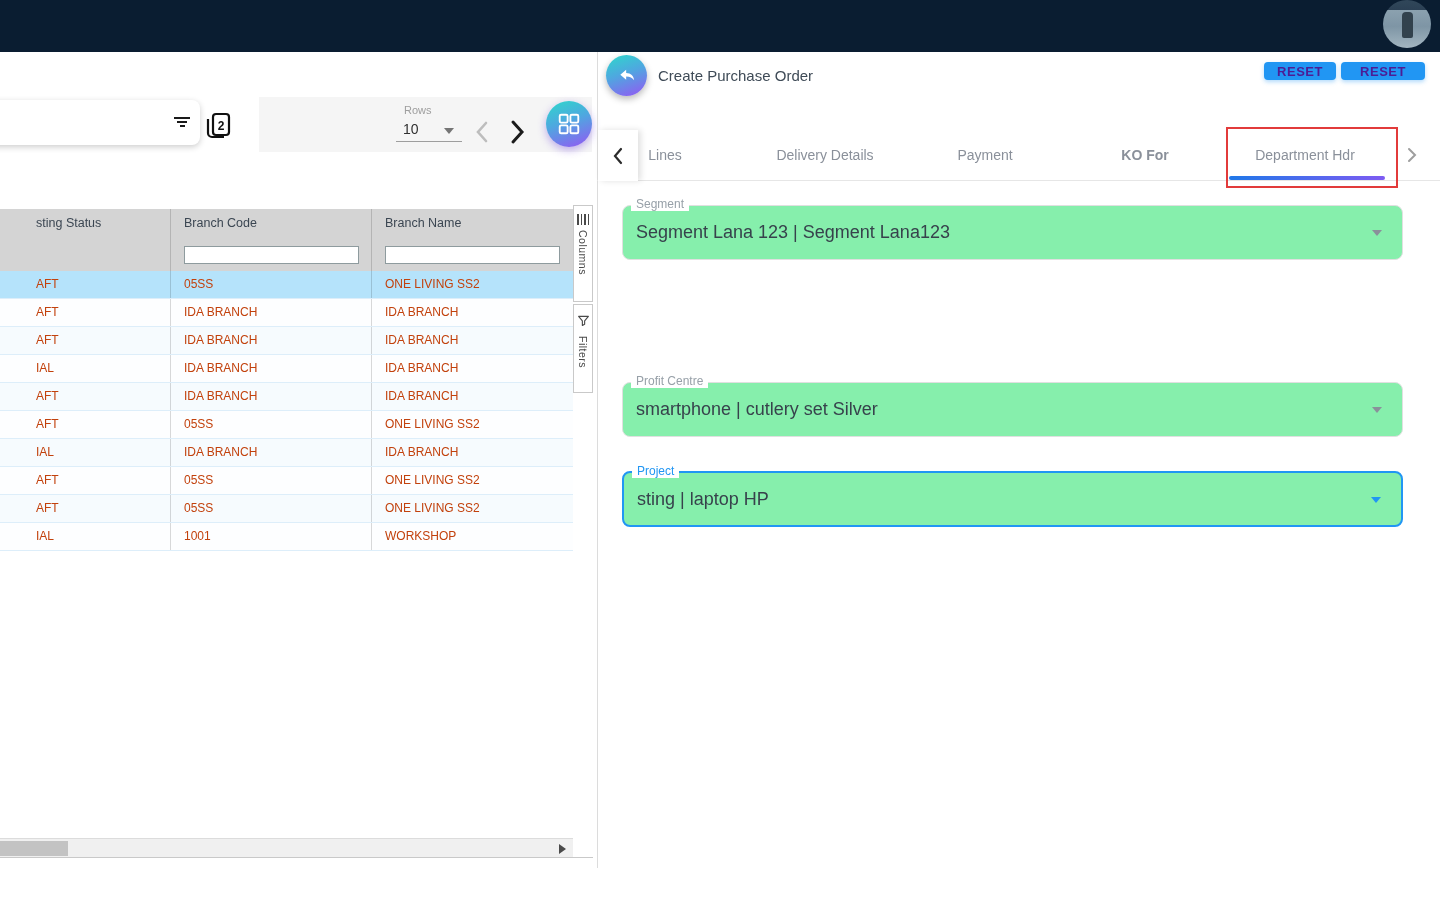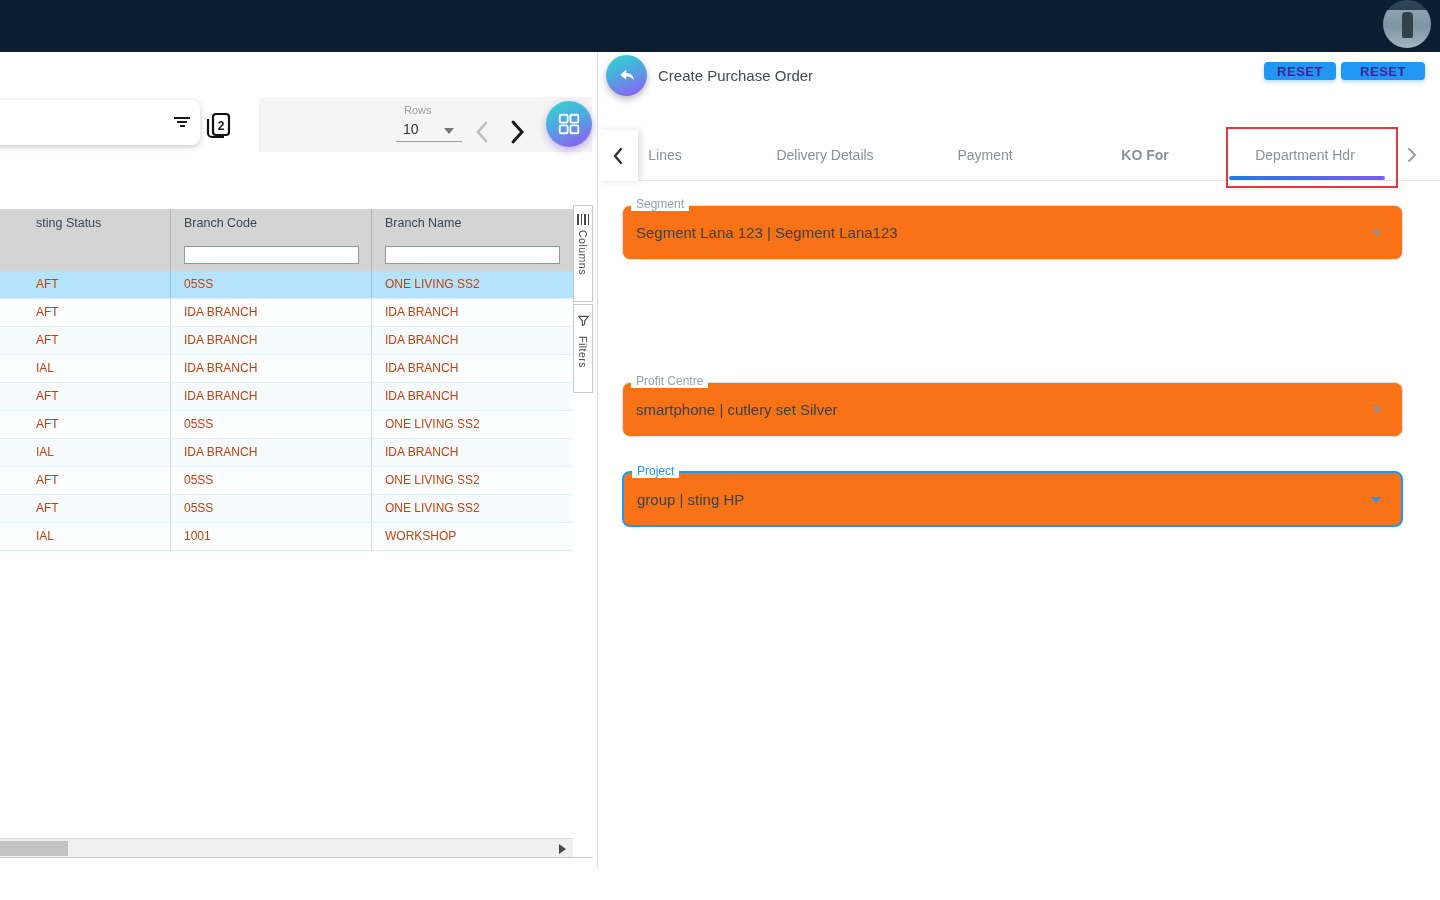--- a/index.html
+++ b/index.html
@@ -91,23 +91,23 @@
             background:linear-gradient(90deg,#1f78e8,#7e5bf2); }
   .tab-scroll-left { position:absolute; left:598px; top:130px; width:40px; height:51px; background:#fff;
             box-shadow:3px 0 6px rgba(0,0,0,0.12); display:flex; align-items:center; justify-content:center; }
   .tab-scroll-right { position:absolute; left:1400px; top:138px; width:24px; height:34px; display:flex;
             align-items:center; justify-content:center; }
   .annotation-rect { position:absolute; left:1226px; top:127px; width:172px; height:61px;
             border:2px solid #e23b3b; pointer-events:none; }
 
   
   .field { position:absolute; left:622px; width:781px; height:55px; border:1px solid #e0e0e0; border-radius:8px;
-            background:#f97316; display:flex; align-items:center; }
+            background:#86efac; display:flex; align-items:center; }
   .field .flabel { position:absolute; top:-9px; left:8px; background:#fff; padding:0 5px; font-size:12px; color:#97a0a8; }
-  .field .fvalue { margin-left:13px; font-size:15px; color:#37424c; }
+  .field .fvalue { margin-left:13px; font-size:18px; color:#37424c; }
   .field .farrow { position:absolute; right:20px; top:24px; width:0; height:0;
             border-left:5px solid transparent; border-right:5px solid transparent; border-top:6px solid #8a909a; }
   .field.focused { border:2px solid #2196f3; height:56px; }
   .field.focused .flabel { color:#2196f3; }
   .field.focused .farrow { border-top-color:#2196f3; }
 </style>
 </head>
 <body>
 
 <div class="page">
@@ -294,17 +294,17 @@
 
 
   <div class="field" style="top:382px;">
     <span class="flabel">Profit Centre</span>
     <span class="fvalue">smartphone | cutlery set Silver</span>
     <span class="farrow"></span>
   </div>
 
   <div class="field focused" style="top:471px;">
     <span class="flabel">Project</span>
-    <span class="fvalue">group | sting HP</span>
+    <span class="fvalue">sting | laptop HP</span>
     <span class="farrow"></span>
   </div>
 
 </div>
 
 </body></html>

